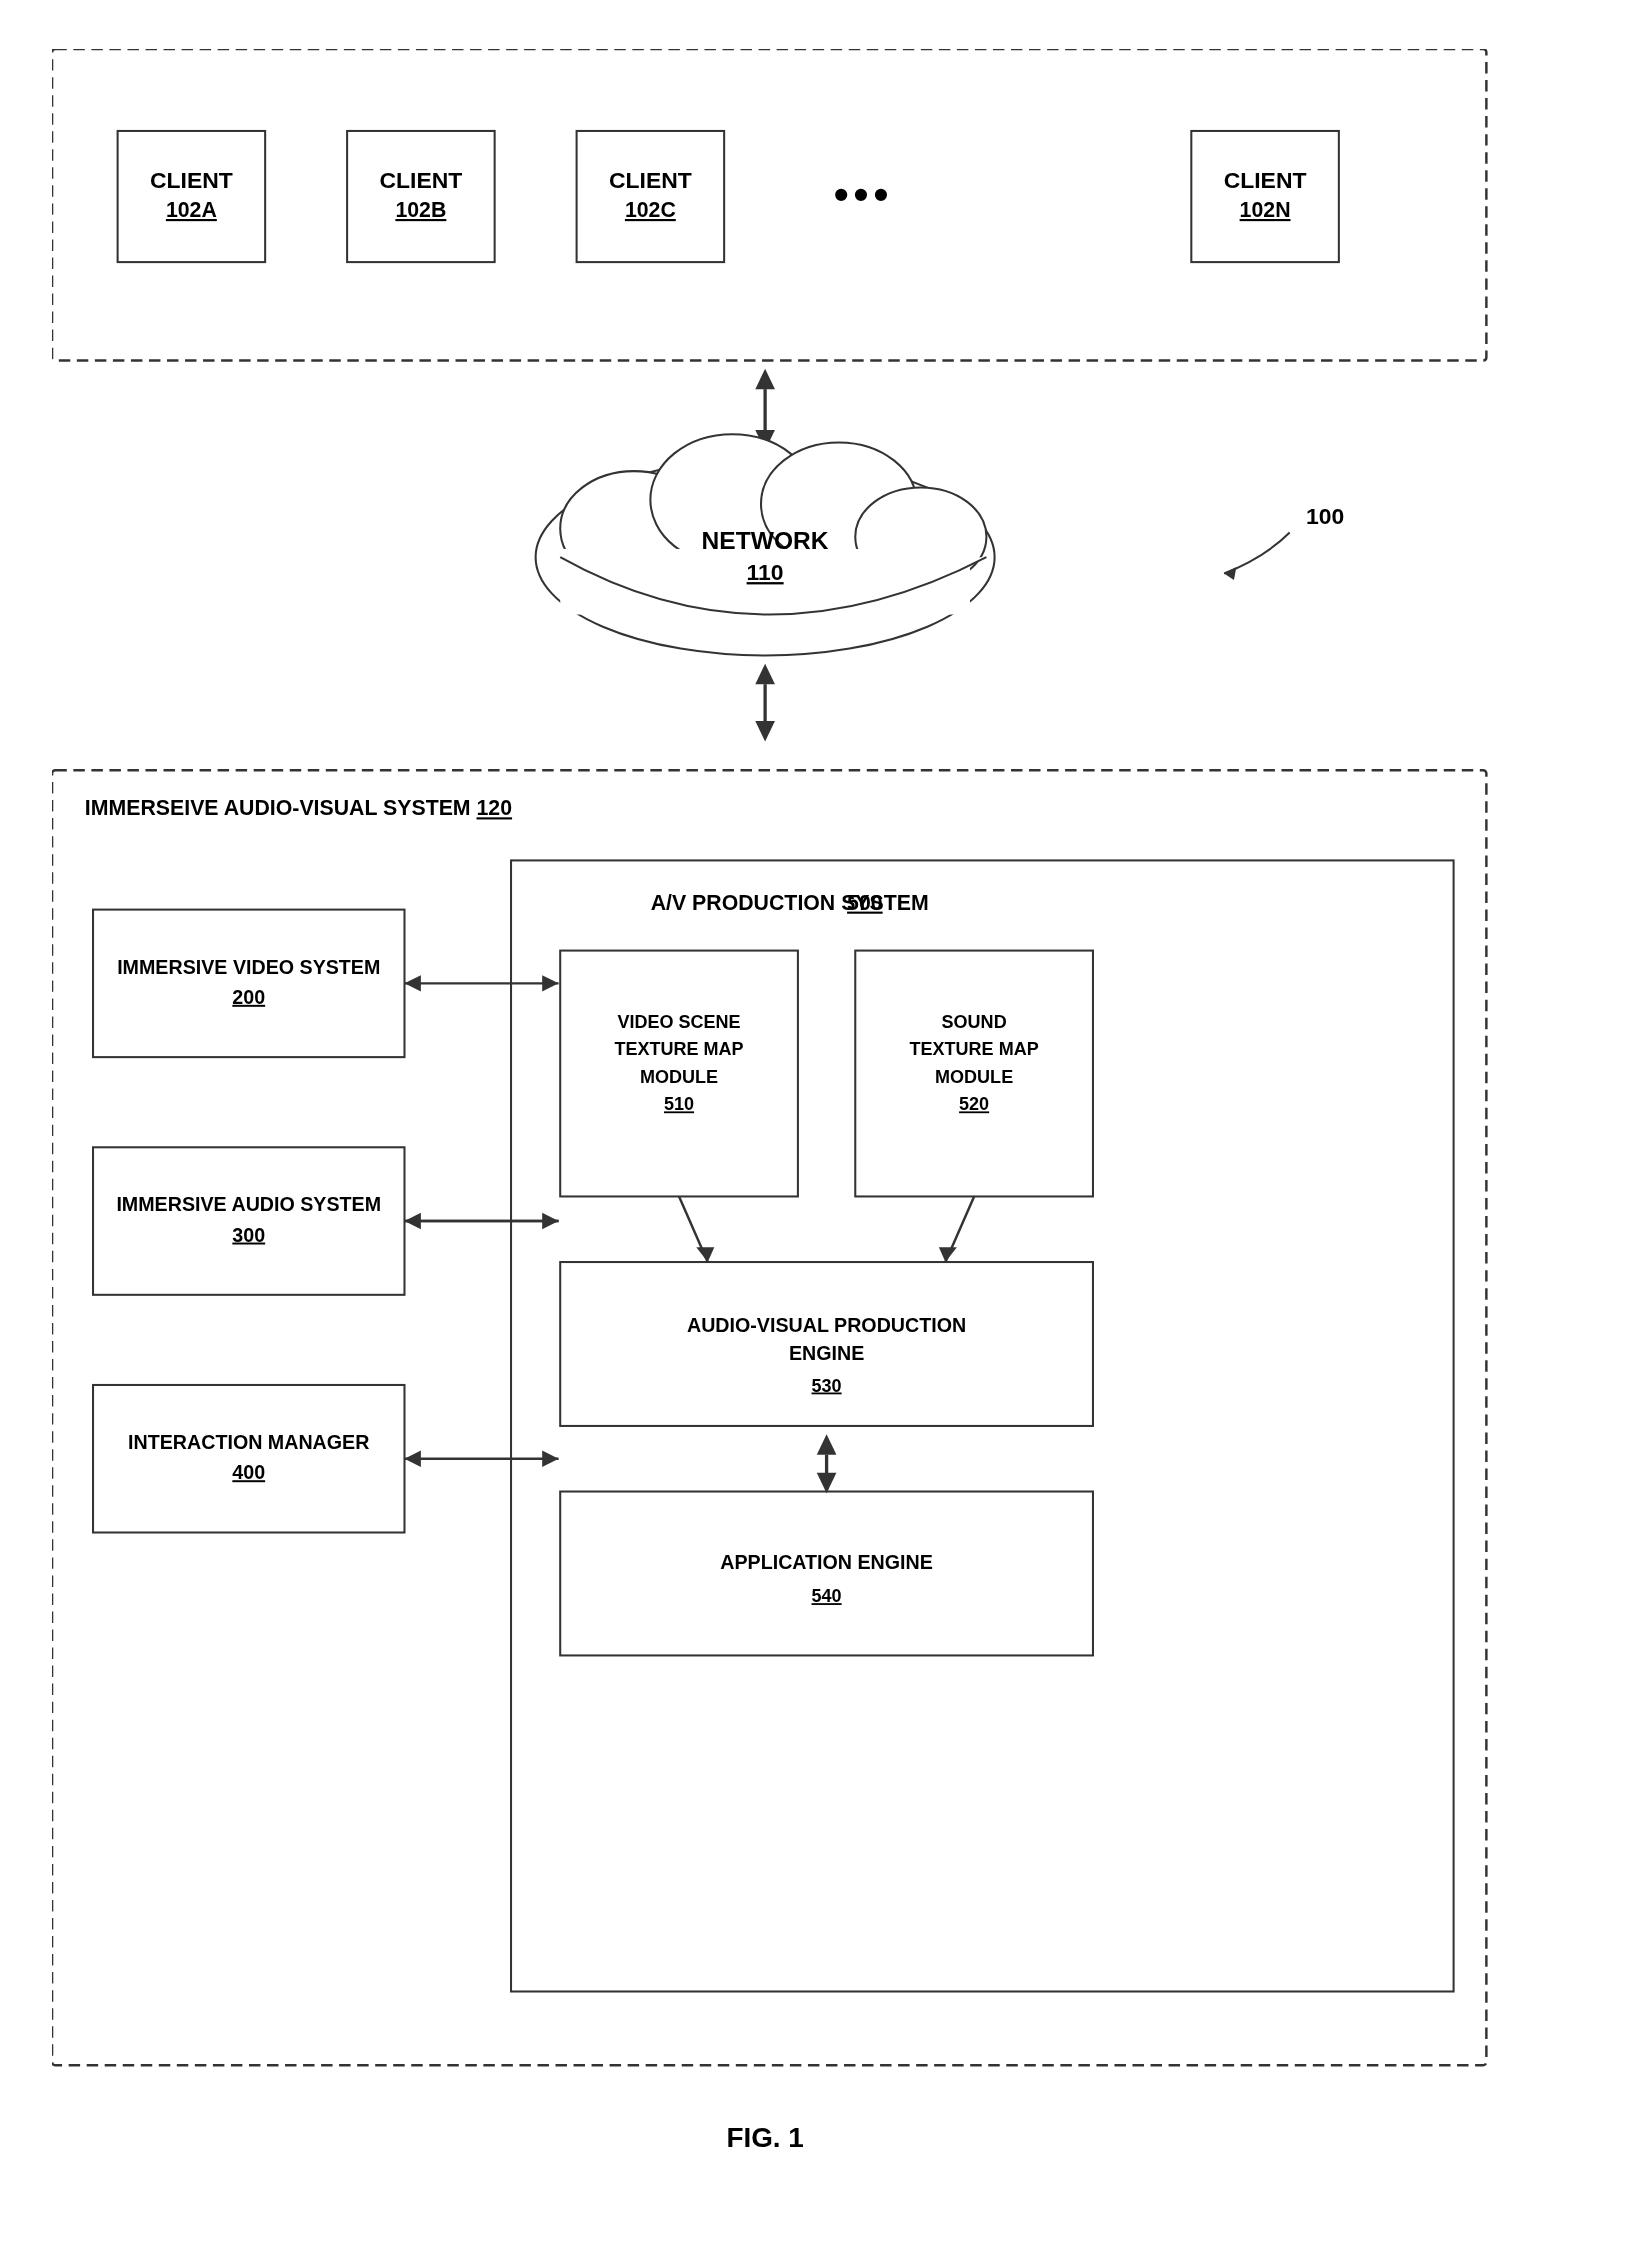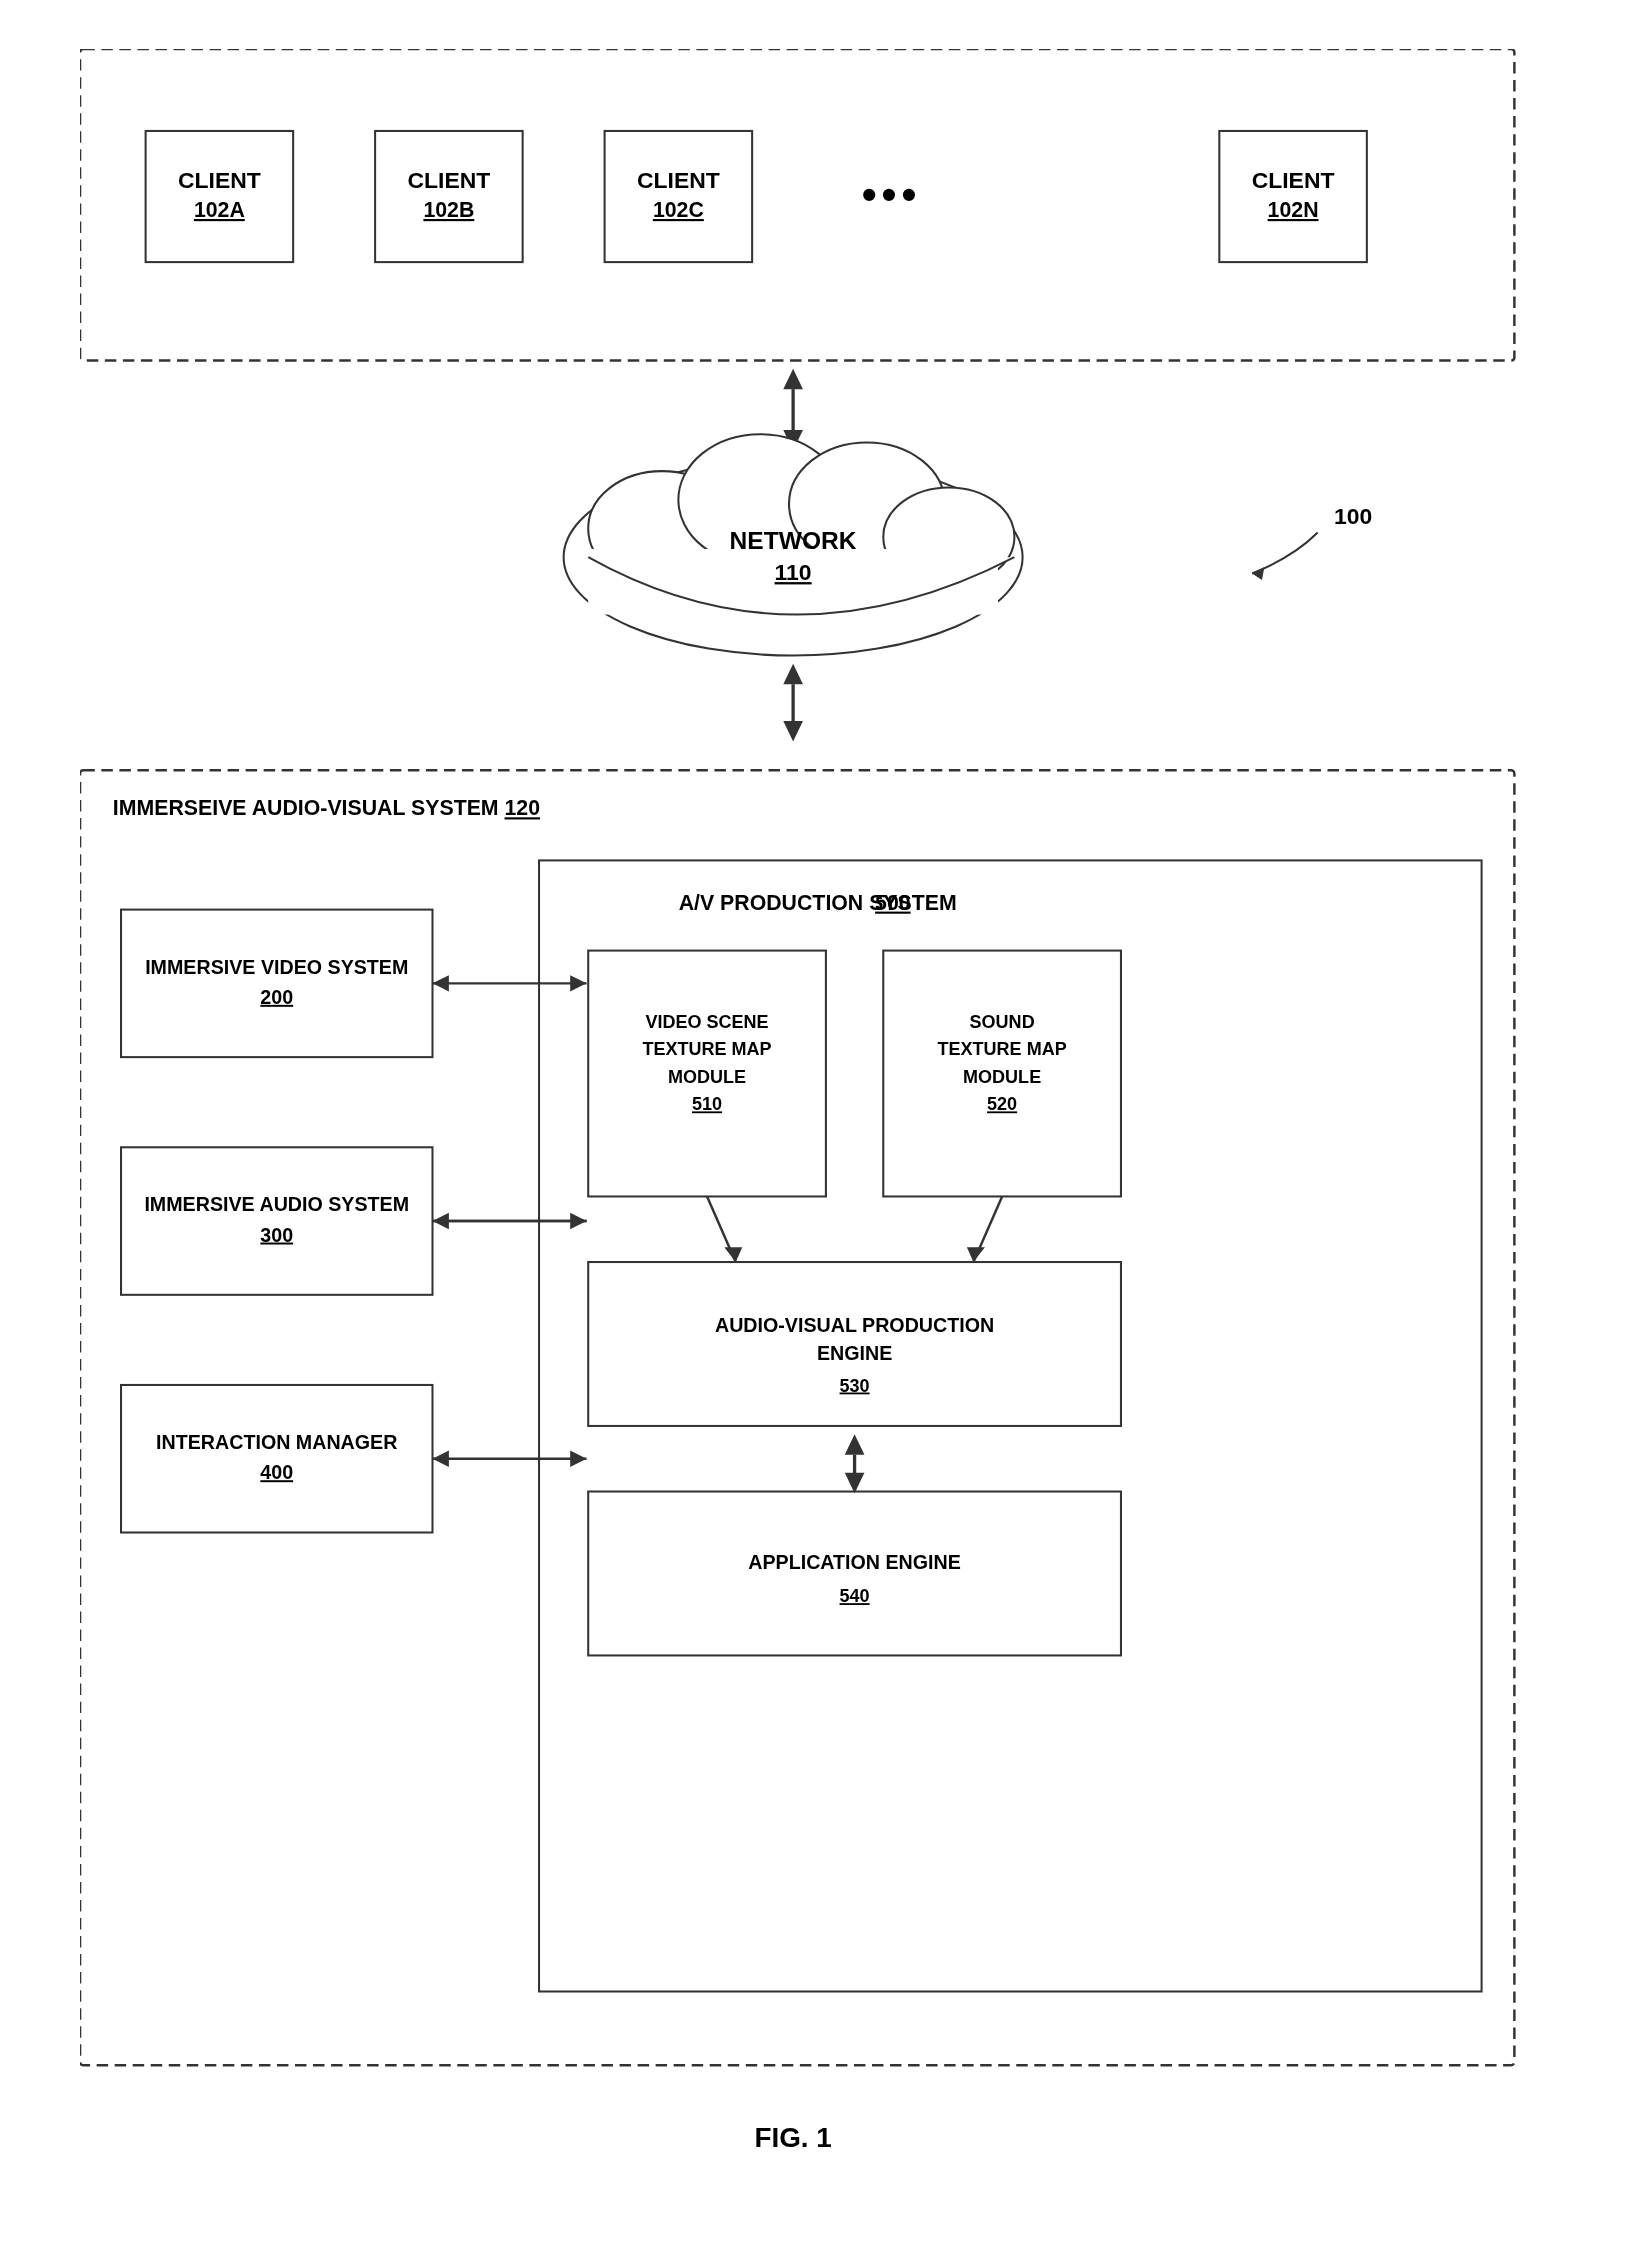--- a/index.html
+++ b/index.html
@@ -8,21 +8,21 @@
       font-family: Arial, sans-serif;
       width: 1635px;
       height: 2261px;
       position: relative;
       overflow: hidden;
     }
 
     .diagram-container {
       position: absolute;
       top: 49px;
-      left: 80px;
+      left: 52px;
       width: 1500px;
       height: 2131px;
     }
 
     
     .svg-overlay {
       position: absolute;
       top: 0;
       left: 0;
       width: 100%;

